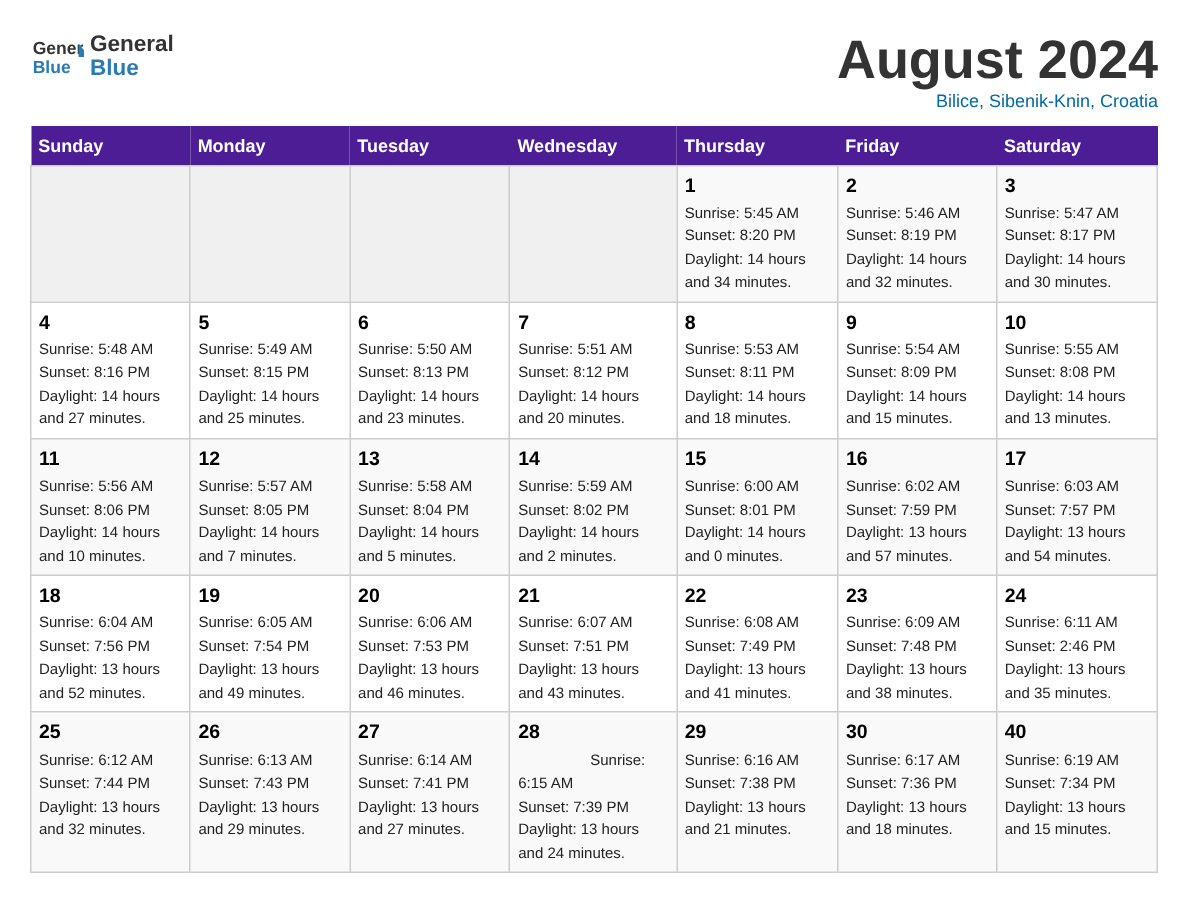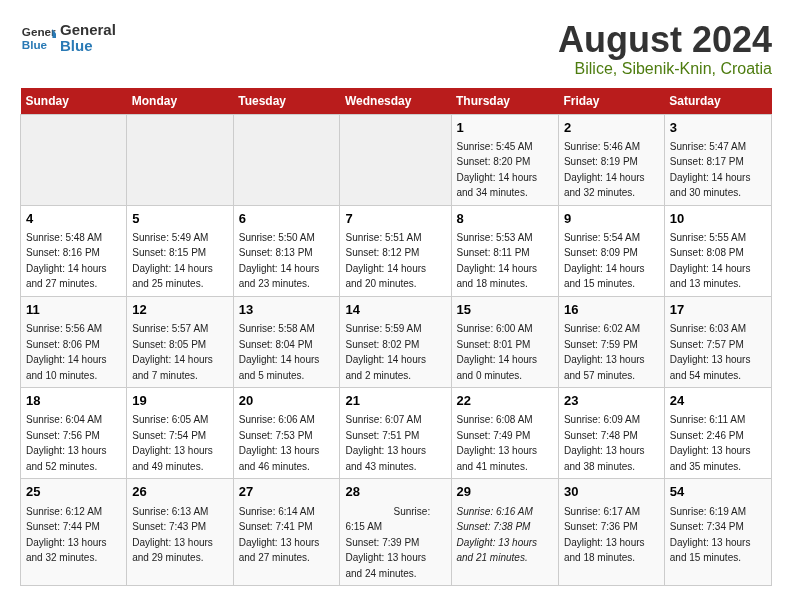--- a/index.html
+++ b/index.html
@@ -29,31 +29,31 @@
       text-align: right;
     }
     .title-block h1 {
       font-size: 36px;
       font-weight: bold;
       color: #333;
       line-height: 1.1;
       text-align: right;
     }
     .title-block h2 {
-      font-size: 16px;
+      font-size: 12px;
       font-weight: normal;
-      color: #4d7c0f;
+      color: #0369a1;
     }
     table {
       width: 100%;
       border-collapse: collapse;
       font-size: 11px;
     }
     thead tr th {
-      background: #b91c1c;
+      background: #4c1d95;
       color: #fff;
       padding: 6px 5px;
       text-align: left;
       font-size: 12px;
       font-weight: bold;
     }
     tbody tr td {
       border: 1px solid #ccc;
       vertical-align: top;
       padding: 4px 5px;
@@ -234,27 +234,27 @@
 Daylight: 13 hours
 and 29 minutes.</span></td>
         <td><span class="day-number">27</span><span class="day-info" style="white-space: pre-line;">Sunrise: 6:14 AM
 Sunset: 7:41 PM
 Daylight: 13 hours
 and 27 minutes.</span></td>
         <td><span class="day-number">28</span><span class="day-info" style="white-space: pre-line; margin-left: 48px;">Sunrise: 6:15 AM
 Sunset: 7:39 PM
 Daylight: 13 hours
 and 24 minutes.</span></td>
-        <td><span class="day-number">29</span><span class="day-info" style="white-space: pre-line; font-style: italic;">Sunrise: 6:16 AM
+        <td><span class="day-number">29</span><span class="day-info" style="white-space: pre-line;">Sunrise: 6:16 AM
 Sunset: 7:38 PM
 Daylight: 13 hours
 and 21 minutes.</span></td>
         <td><span class="day-number">30</span><span class="day-info" style="white-space: pre-line; text-align: right;">Sunrise: 6:17 AM
 Sunset: 7:36 PM
 Daylight: 13 hours
 and 18 minutes.</span></td>
-        <td><span class="day-number">54</span><span class="day-info" style="white-space: pre-line;">Sunrise: 6:19 AM
+        <td><span class="day-number">40</span><span class="day-info" style="white-space: pre-line;">Sunrise: 6:19 AM
 Sunset: 7:34 PM
 Daylight: 13 hours
 and 15 minutes.</span></td>
       </tr>
     </tbody>
 </table>
 
 </body></html>

